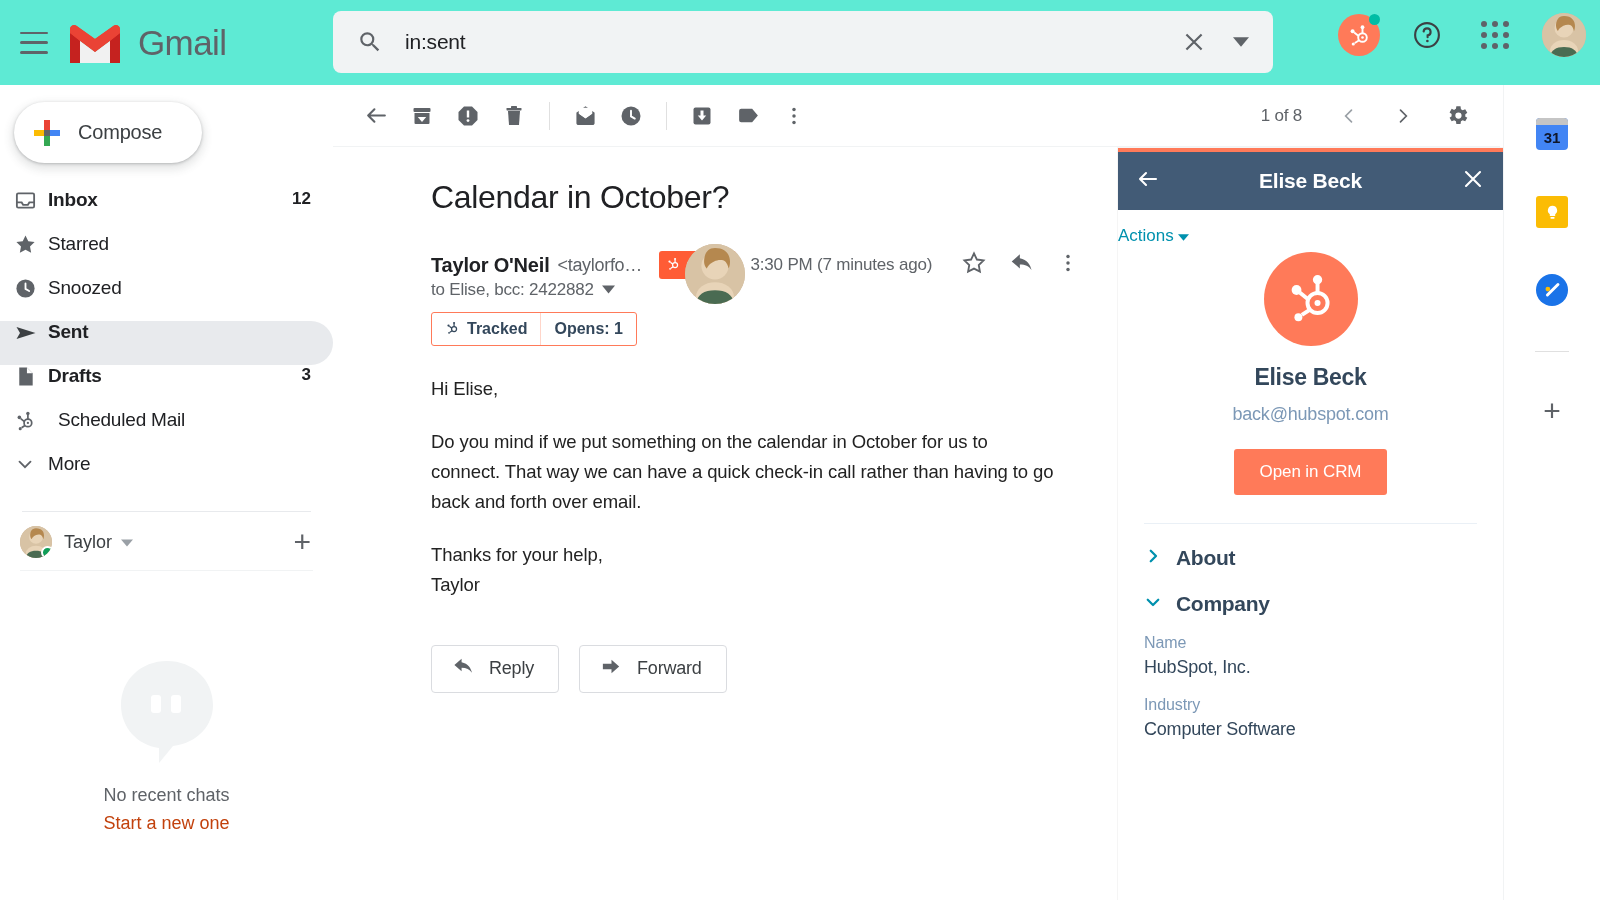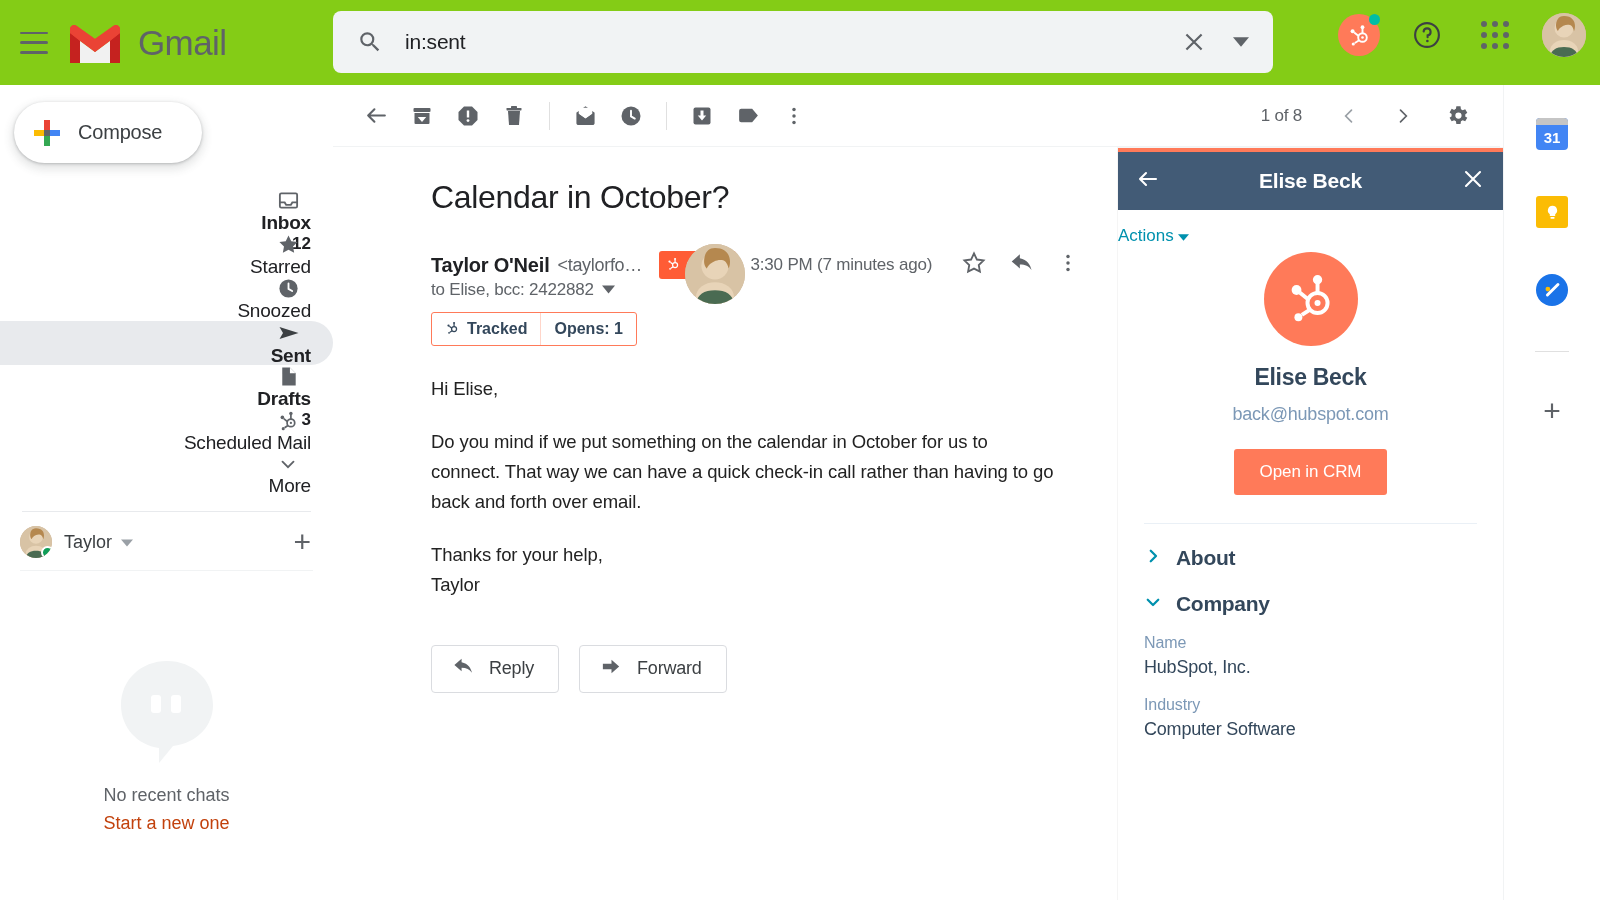--- a/index.html
+++ b/index.html
@@ -7,21 +7,21 @@
     width: 1600px; height: 900px;
     font-family: "Liberation Sans", sans-serif;
     background: #fff; overflow: hidden;
     -webkit-font-smoothing: antialiased;
   }
   .app { position: relative; width: 1600px; height: 900px; }
 
   
   .topbar {
     position: absolute; top: 0; left: 0; width: 1600px; height: 85px;
-    display: flex; align-items: center; background: #84cc16;
+    display: flex; align-items: center; background: #5eead4;
   }
   .hamburger {
     width: 28px; height: 22px; margin-left: 20px; margin-right: 18px;
     display: flex; flex-direction: column; justify-content: space-between;
     cursor: pointer;
   }
   .hamburger i { display: block; height: 2.6px; background: #5f6368; border-radius: 2px; }
   .gmail-logo { display: flex; align-items: center; gap: 14px; cursor: pointer; }
   .gmail-m { position: relative; width: 58px; height: 44px; }
   .gmail-word { font-size: 35px; color: #5f6368; letter-spacing: -0.6px; }
@@ -74,23 +74,23 @@
   .compose-label { font-size: 20px; color: #3c4043; letter-spacing: -0.2px; }
   .plus-color { position: relative; width: 26px; height: 26px; }
   .plus-color .q1 { position:absolute; background:#ea4335; left:10px; top:0; width:6px; height:10px; }
   .plus-color .q2 { position:absolute; background:#fbbc04; left:0; top:10px; width:10px; height:6px; }
   .plus-color .q3 { position:absolute; background:#34a853; left:10px; top:16px; width:6px; height:10px; }
   .plus-color .q4 { position:absolute; background:#4285f4; left:16px; top:10px; width:10px; height:6px; }
   .plus-color .ctr { position:absolute; background:#5f6368; left:10px; top:10px; width:6px; height:6px; }
 
   .navlist { margin-top: 26px; }
   .navitem {
-    display: flex; align-items: flex-end; height: 44px;
-    padding-left: 22px; padding-right: 22px;
-    border-radius: 0 22px 22px 0; cursor: pointer; position: relative; flex-direction: column;
+    display: flex; align-items: flex-start; height: 44px;
+    padding-left: 14px; padding-right: 22px;
+    border-radius: 0 22px 22px 0; cursor: pointer; position: relative;
   }
   .navitem .nicon { width: 34px; display: flex; align-items: center; }
   .navitem .nlabel { font-size: 19px; color: #202124; letter-spacing: -0.2px; }
   .navitem .ncount { margin-left: auto; font-size: 17px; color: #202124; }
   .navitem.bold .nlabel, .navitem.bold .ncount { font-weight: bold; }
   .navitem.active { background: #e8eaed; }
   .navitem.indent .nlabel { padding-left: 10px; }
 
   .sidebar-div { margin: 14px 22px 0 22px; border-top: 1px solid #e8eaed; }
 
@@ -205,21 +205,21 @@
   .hs-field .fl { font-size: 16px; color: #7c98b6; letter-spacing: -0.1px; }
   .hs-field .fv { font-size: 18px; color: #33475b; margin-top: 5px; letter-spacing: -0.2px; }
 
   
   .rail {
     position: absolute; right: 0; top: 85px; width: 97px; height: 815px;
     background: #fff; border-left: 1px solid #f1f3f4;
     display: flex; flex-direction: column; align-items: center; padding-top: 32px; gap: 44px;
   }
   .rail-icon { width: 34px; height: 34px; cursor: pointer; display:flex; align-items:center; justify-content:center; }
-  .cal-icon { width: 32px; height: 32px; border-radius: 4px; background: #4285f4; color: #ffffff;
+  .cal-icon { width: 32px; height: 32px; border-radius: 4px; background: #4285f4; color: #0f172a;
     display: flex; align-items: flex-end; justify-content: center; font-size: 15px; font-weight: bold;
     padding-bottom: 4px; position: relative; overflow:hidden; }
   .cal-icon::before { content:''; position:absolute; top:0; left:0; right:0; height:7px; background:#c5c5c5; }
   .keep-icon { width: 32px; height: 32px; background: #fbbc04; border-radius: 3px;
     display:flex; align-items:center; justify-content:center; }
   .tasks-icon { width: 32px; height: 32px; border-radius: 50%; background: #1a73e8;
     display:flex; align-items:center; justify-content:center; position: relative; }
   .rail-div { width: 34px; border-top: 1px solid #e0e0e0; }
   .rail-plus { font-size: 30px; color: #5f6368; line-height: 1; cursor: pointer; }
 </style>

